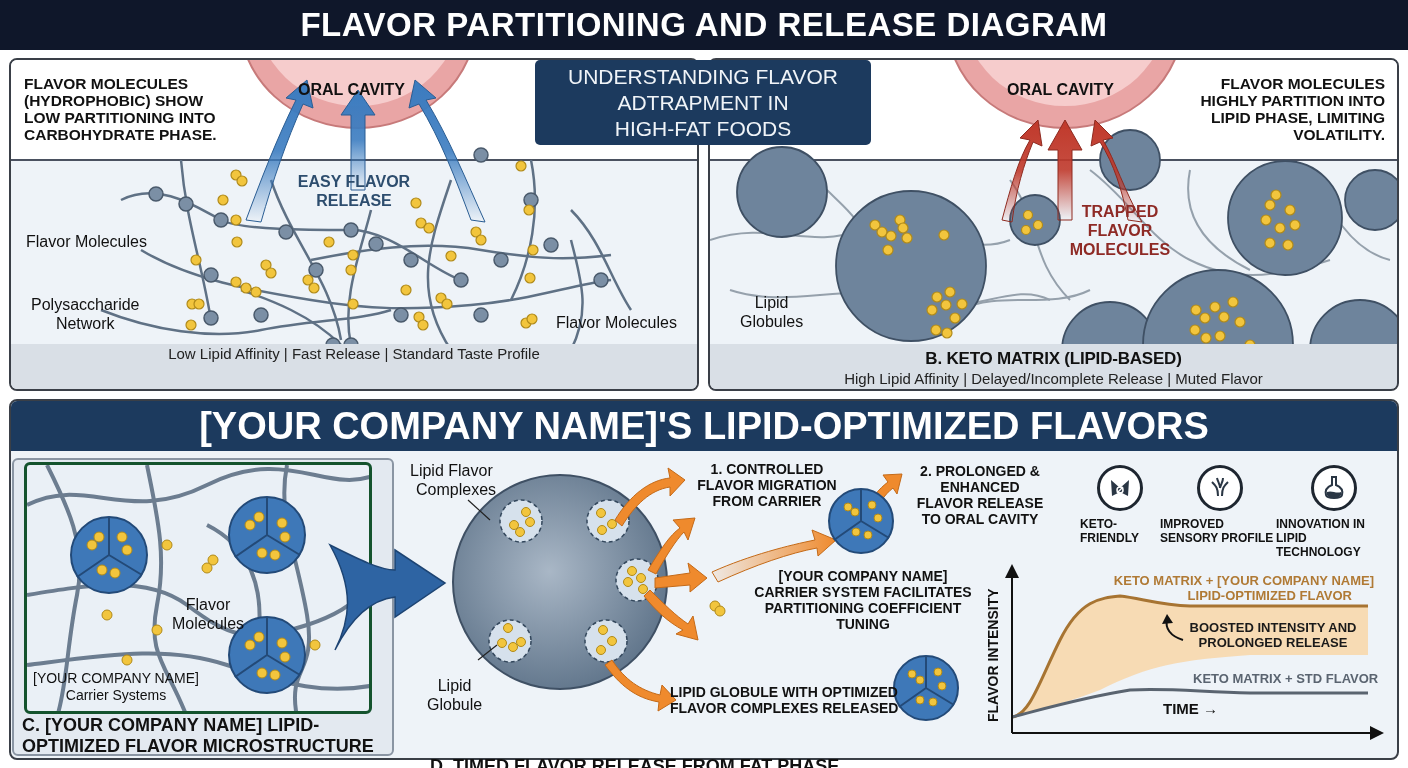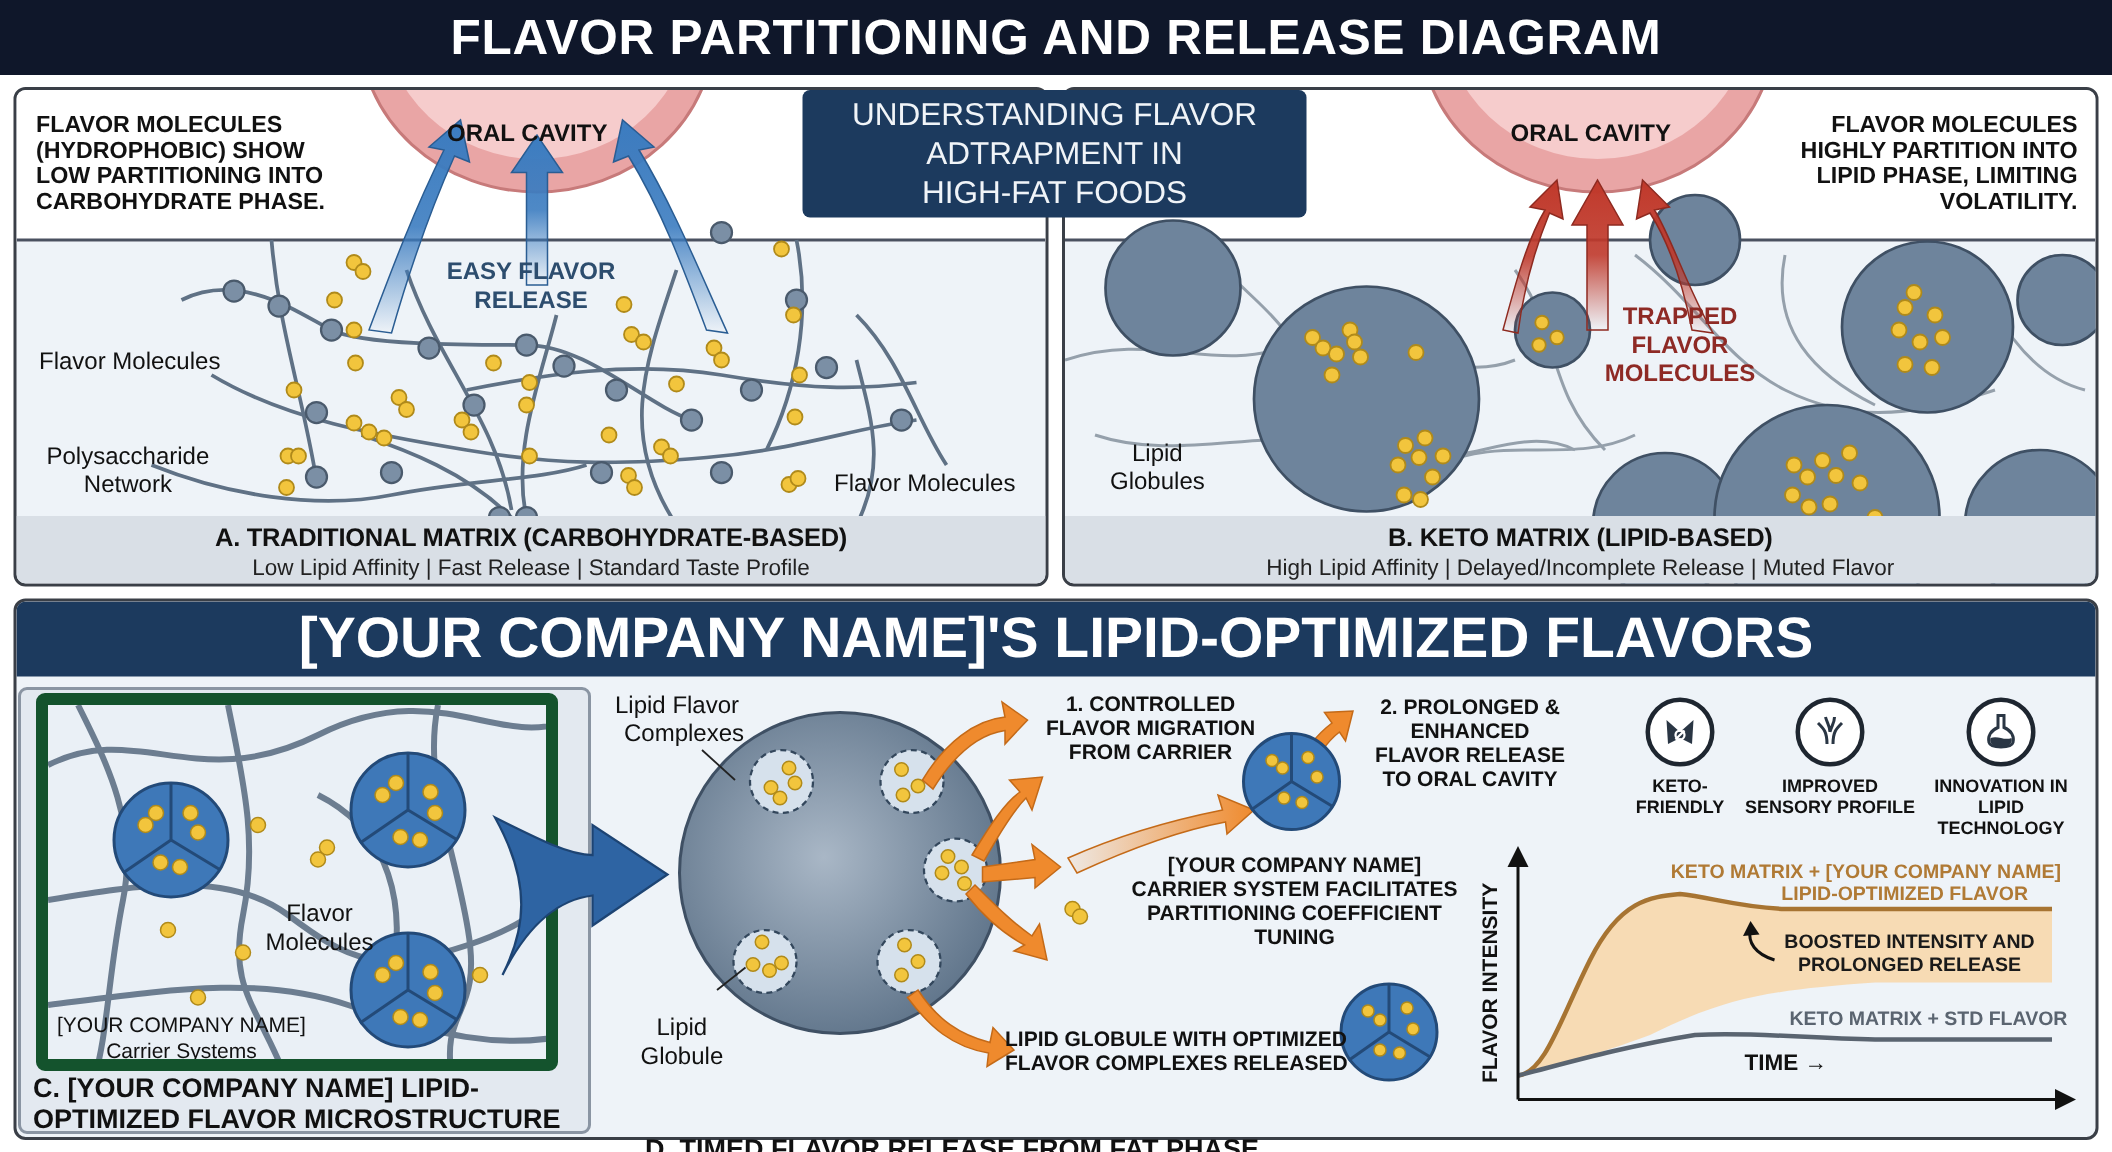--- a/index.html
+++ b/index.html
@@ -26,25 +26,25 @@
 
   .svg-layer { position: absolute; left: 0; top: 0; }
 
   .label { position: absolute; font-size: 16px; color: #111; line-height: 19px; }
   .label-bold { font-weight: bold; }
 
   .section-c-d { position: absolute; left: 9px; top: 399px; width: 1390px; height: 361px; border: 2px solid #3a3f47; border-radius: 8px; overflow: hidden; background: #eef3f8; }
   .section-header { position: absolute; left: 0; top: 0; right: 0; height: 50px; background: #1c3a5e; color: #fff;
     font-weight: bold; font-size: 38px; text-align: center; line-height: 50px; }
   .sub-c { position: absolute; left: 12px; top: 458px; width: 382px; height: 298px; }
-  .inner-c { position: absolute; left: 24px; top: 462px; width: 348px; height: 252px; border: 8px solid #14532d; border-radius: 6px; background: #eaf0f6; overflow: hidden; }
+  .inner-c { position: absolute; left: 24px; top: 462px; width: 348px; height: 252px; border: 3px solid #14532d; border-radius: 6px; background: #eaf0f6; overflow: hidden; }
   .caption-c { position: absolute; left: 22px; top: 715px; font-weight: bold; font-size: 18px; line-height: 21px; color: #111; }
   .caption-d { position: absolute; left: 430px; top: 733px; font-weight: bold; font-size: 18px; color: #111; margin-top: 23px; }
 
-  .feature { position: absolute; text-align: center; font-weight: bold; font-size: 12px; line-height: 14px; color: #111; }
+  .feature { position: absolute; font-weight: bold; font-size: 12px; line-height: 14px; color: #111; }
   .feature .ic { width: 46px; height: 46px; border: 3px solid #1e2630; border-radius: 50%; margin: 0 auto 6px auto; display: flex; align-items: center; justify-content: center; background: #fff; }
 
   .chart-label-top { position: absolute; font-weight: bold; font-size: 13px; line-height: 15px; color: #b07a35; text-align: right; }
   .chart-label-mid { position: absolute; font-weight: bold; font-size: 13px; line-height: 15px; color: #1a1a1a; text-align: center; }
   .chart-label-bot { position: absolute; font-weight: bold; font-size: 13px; color: #5a6470; }
   .ylabel { position: absolute; font-weight: bold; font-size: 14px; color: #111; transform: rotate(-90deg); transform-origin: left top; white-space: nowrap; }
   .xlabel { position: absolute; font-weight: bold; font-size: 15px; color: #111; }
 </style>
 </head>
 <body>
@@ -160,21 +160,20 @@
     <div>EASY FLAVOR</div>
     <div>RELEASE</div>
   </div>
   <div class="label" style="left:15px; top:172px;">Flavor Molecules</div>
   <div class="label" style="left:20px; top:235px; text-align:center;">
     <div>Polysaccharide</div>
     <div>Network</div>
   </div>
   <div class="label" style="left:545px; top:253px;">Flavor Molecules</div>
   <div class="panel-caption">
-    <div class="caption-title">A. TRADITIONAL MATRIX (CARBOHYDRATE-BASED)</div>
     <div class="caption-sub">Low Lipid Affinity | Fast Release | Standard Taste Profile</div>
   </div>
 </div>
 
 <div class="panel panel-b">
   <div class="panel-top-white"></div>
   <svg class="svg-layer" width="691" height="333">
     <g stroke="#7f8c99" stroke-width="2" fill="none" opacity="0.8">
       <path d="M0 180 C60 160 100 190 150 170 S250 200 300 180"></path>
       <path d="M20 230 C80 250 140 220 200 240 S300 220 340 240"></path>

